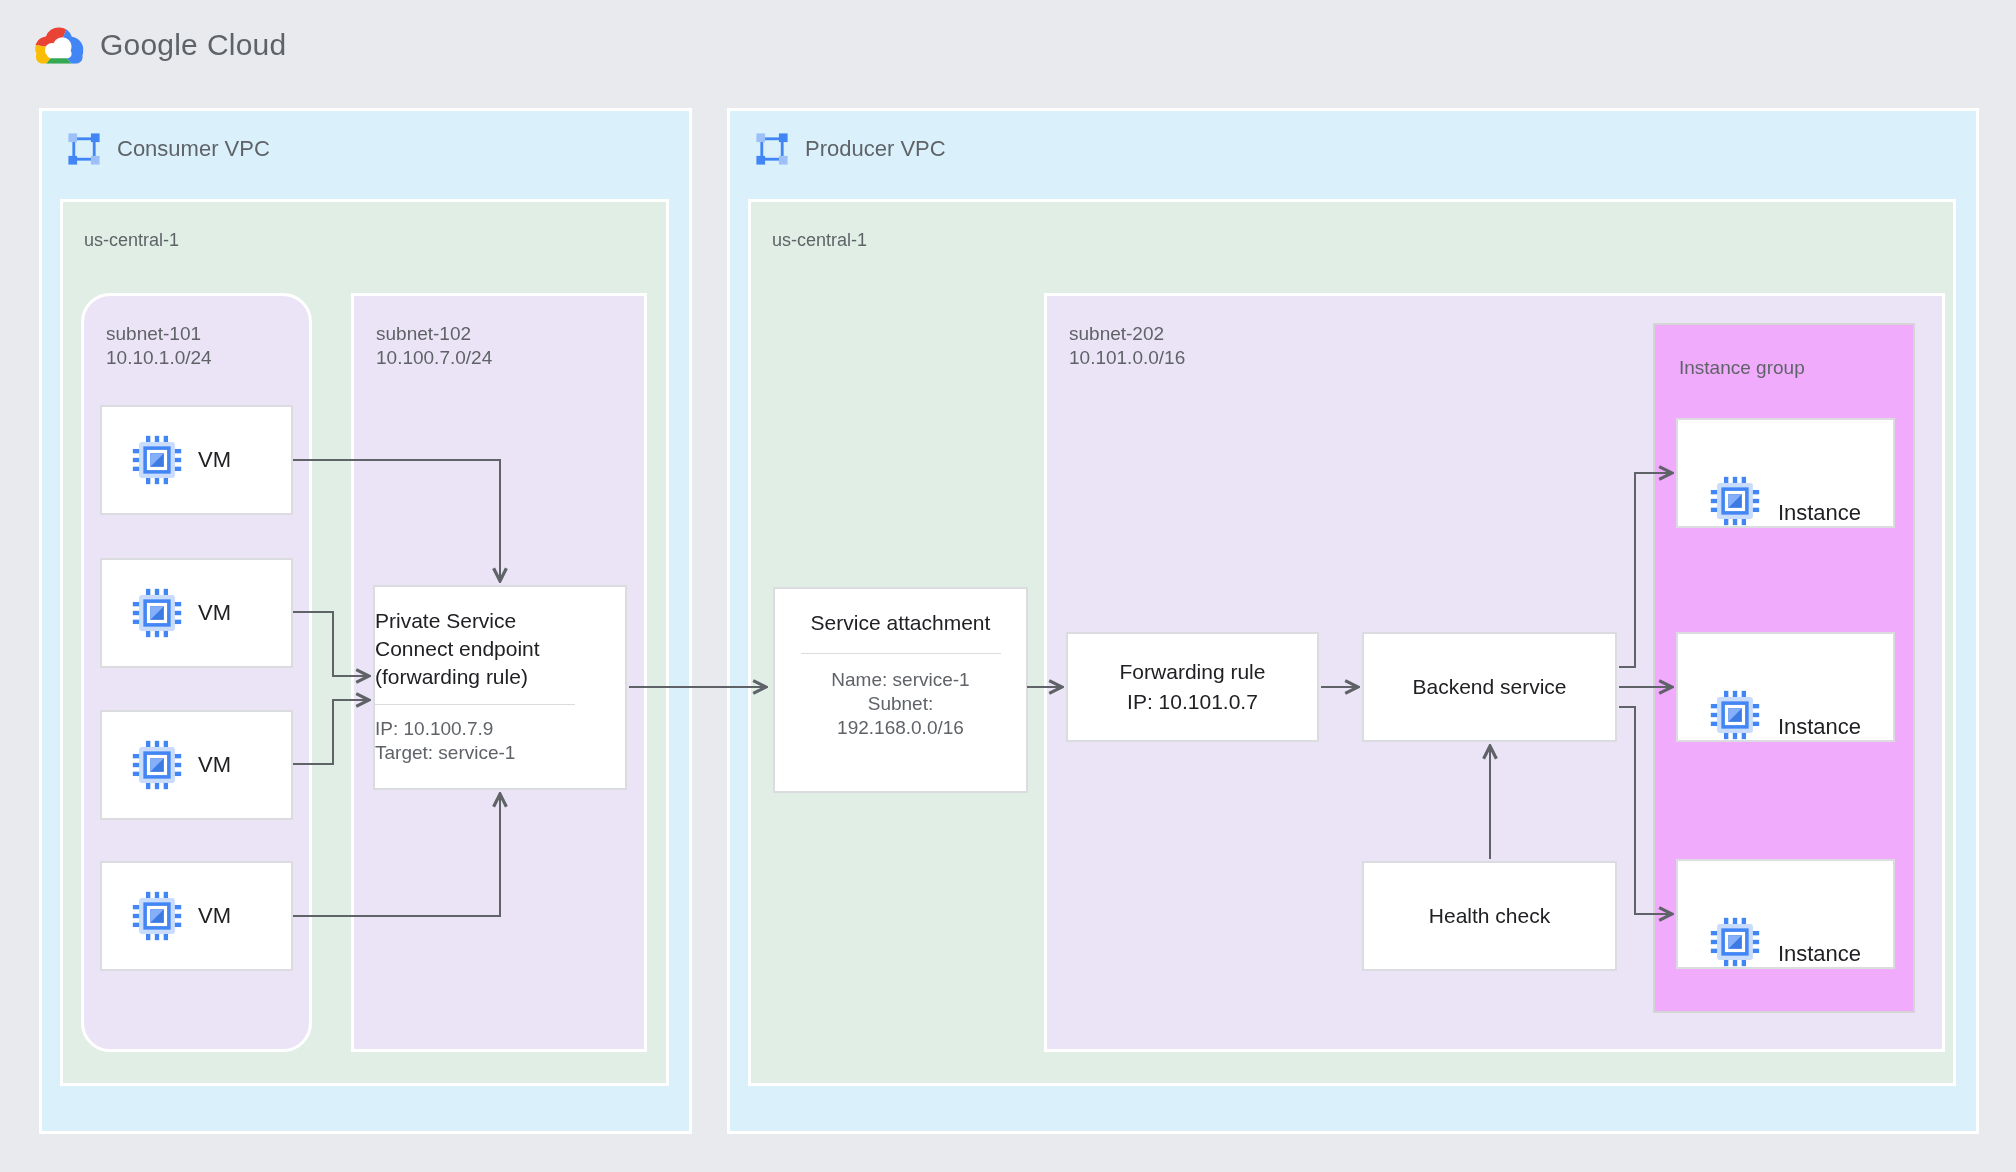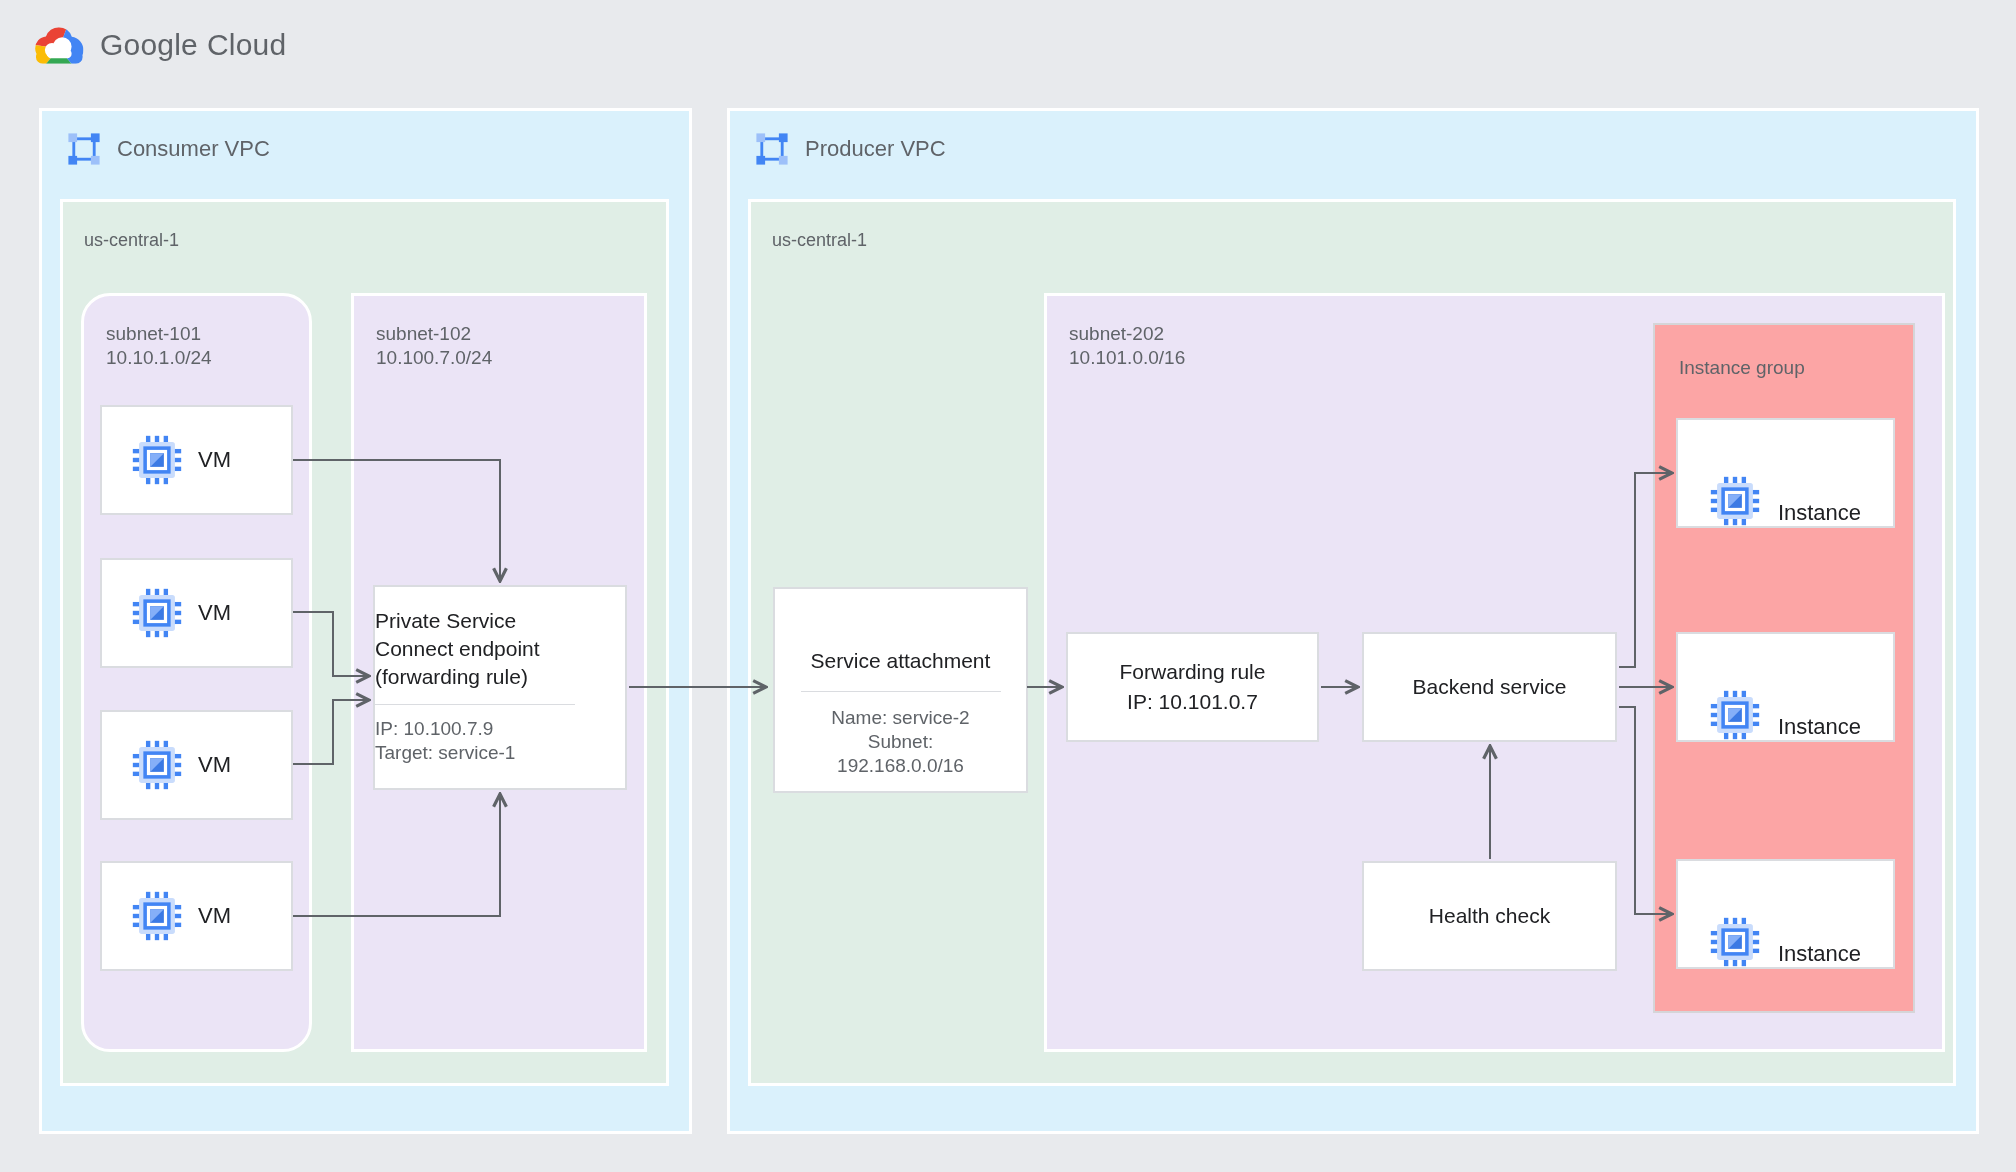--- a/index.html
+++ b/index.html
@@ -28,25 +28,25 @@
   .subnet-202{left:293px;top:91px;width:882px;height:753px;padding-left:13px;}
   .subnet-label{position:absolute;left:22px;top:26px;font-size:19px;line-height:24px;color:#5f6368;}
   
   .card{position:absolute;background:#ffffff;border:2px solid #dadce0;box-sizing:border-box;}
   .vm-card{display:flex;align-items:center;gap:16px;padding-left:30px;}
   .vm-label{font-size:22px;color:#202124;}
   .psc-card{display:flex;flex-direction:column;align-items:flex-start;padding-top:20px;text-align:center;}
   .card-title{font-size:21px;line-height:28px;color:#202124;}
   .card-sub{font-size:19px;line-height:24px;color:#5f6368;}
   .divider{width:200px;height:1px;background:#dadce0;margin:13px 0 12px 0;}
-  .sa-card{display:flex;flex-direction:column;align-items:center;padding-top:58px;text-align:center;}
+  .sa-card{display:flex;flex-direction:column;align-items:center;padding-top:20px;text-align:center;}
   .sa-card .divider{margin:16px 0 14px 0;}
   .center-card{display:flex;flex-direction:column;align-items:center;justify-content:center;text-align:center;}
   .center-card .card-title{line-height:30px;}
-  .ig-card{background:#fca5a5;border:2px solid #d5d5d8;}
+  .ig-card{background:#f0abfc;border:2px solid #d5d5d8;}
   .ig-label{position:absolute;left:24px;top:32px;font-size:19px;color:#5f6368;}
   .instance-card{display:flex;align-items:flex-end;justify-content:center;gap:18px;border-width:2px;}
   .icon48{width:50px;height:50px;flex:0 0 auto;}
   .icon36{width:36px;height:36px;flex:0 0 auto;}
   
   .arrows{position:absolute;left:0;top:0;width:2016px;height:1172px;pointer-events:none;z-index:6;}
   .arrows path{stroke:#5f6368;stroke-width:2;fill:none;}
 </style>
 </head>
 <body>
@@ -178,21 +178,21 @@
         </svg>
       <span class="vpc-label">Producer VPC</span>
     </div>
 
     <div class="region region-producer">
       <span class="region-label">us-central-1</span>
 
       <div class="card sa-card" style="left:22px;top:385px;width:255px;height:206px;">
         <div class="card-title">Service attachment</div>
         <div class="divider"></div>
-        <div class="card-sub">Name: service-2</div>
+        <div class="card-sub">Name: service-1</div>
         <div class="card-sub">Subnet:</div>
         <div class="card-sub">192.168.0.0/16</div>
       </div>
 
       <div class="subnet subnet-202">
         <div class="subnet-label">
           <div>subnet-202</div>
           <div>10.101.0.0/16</div>
         </div>
 

